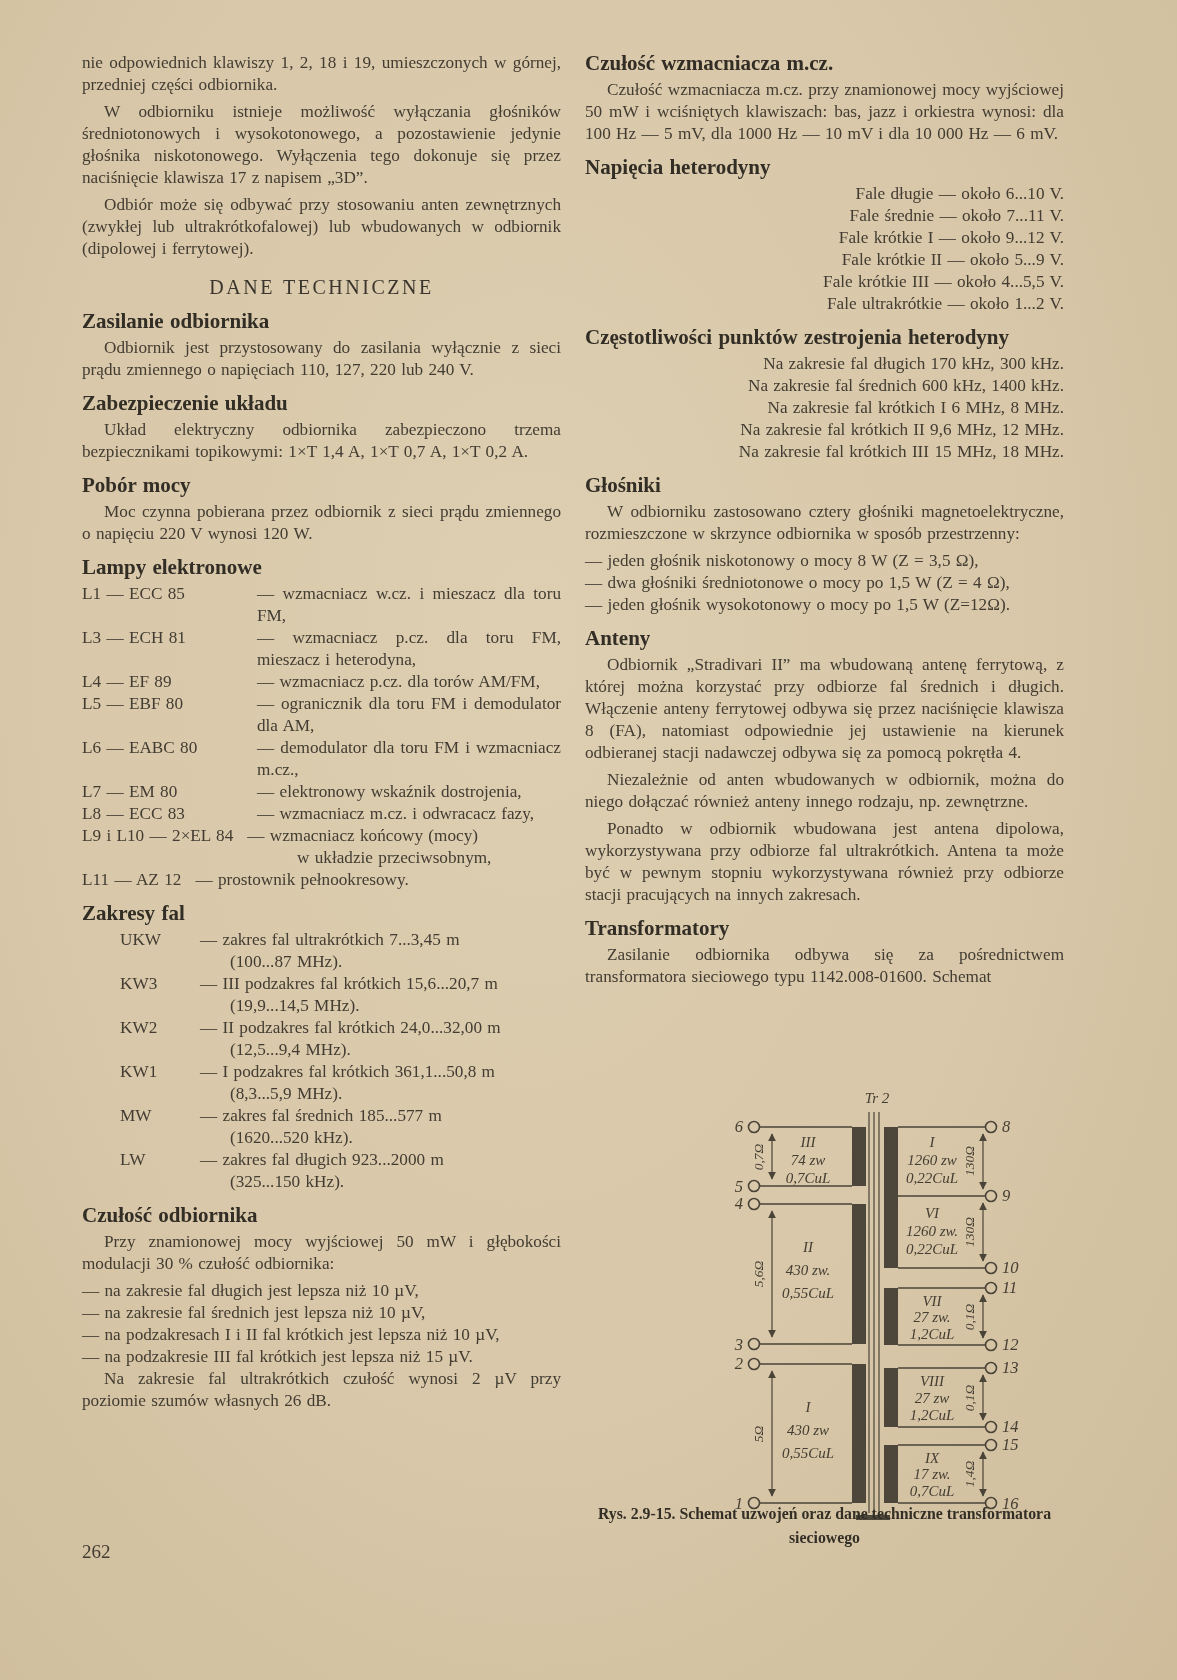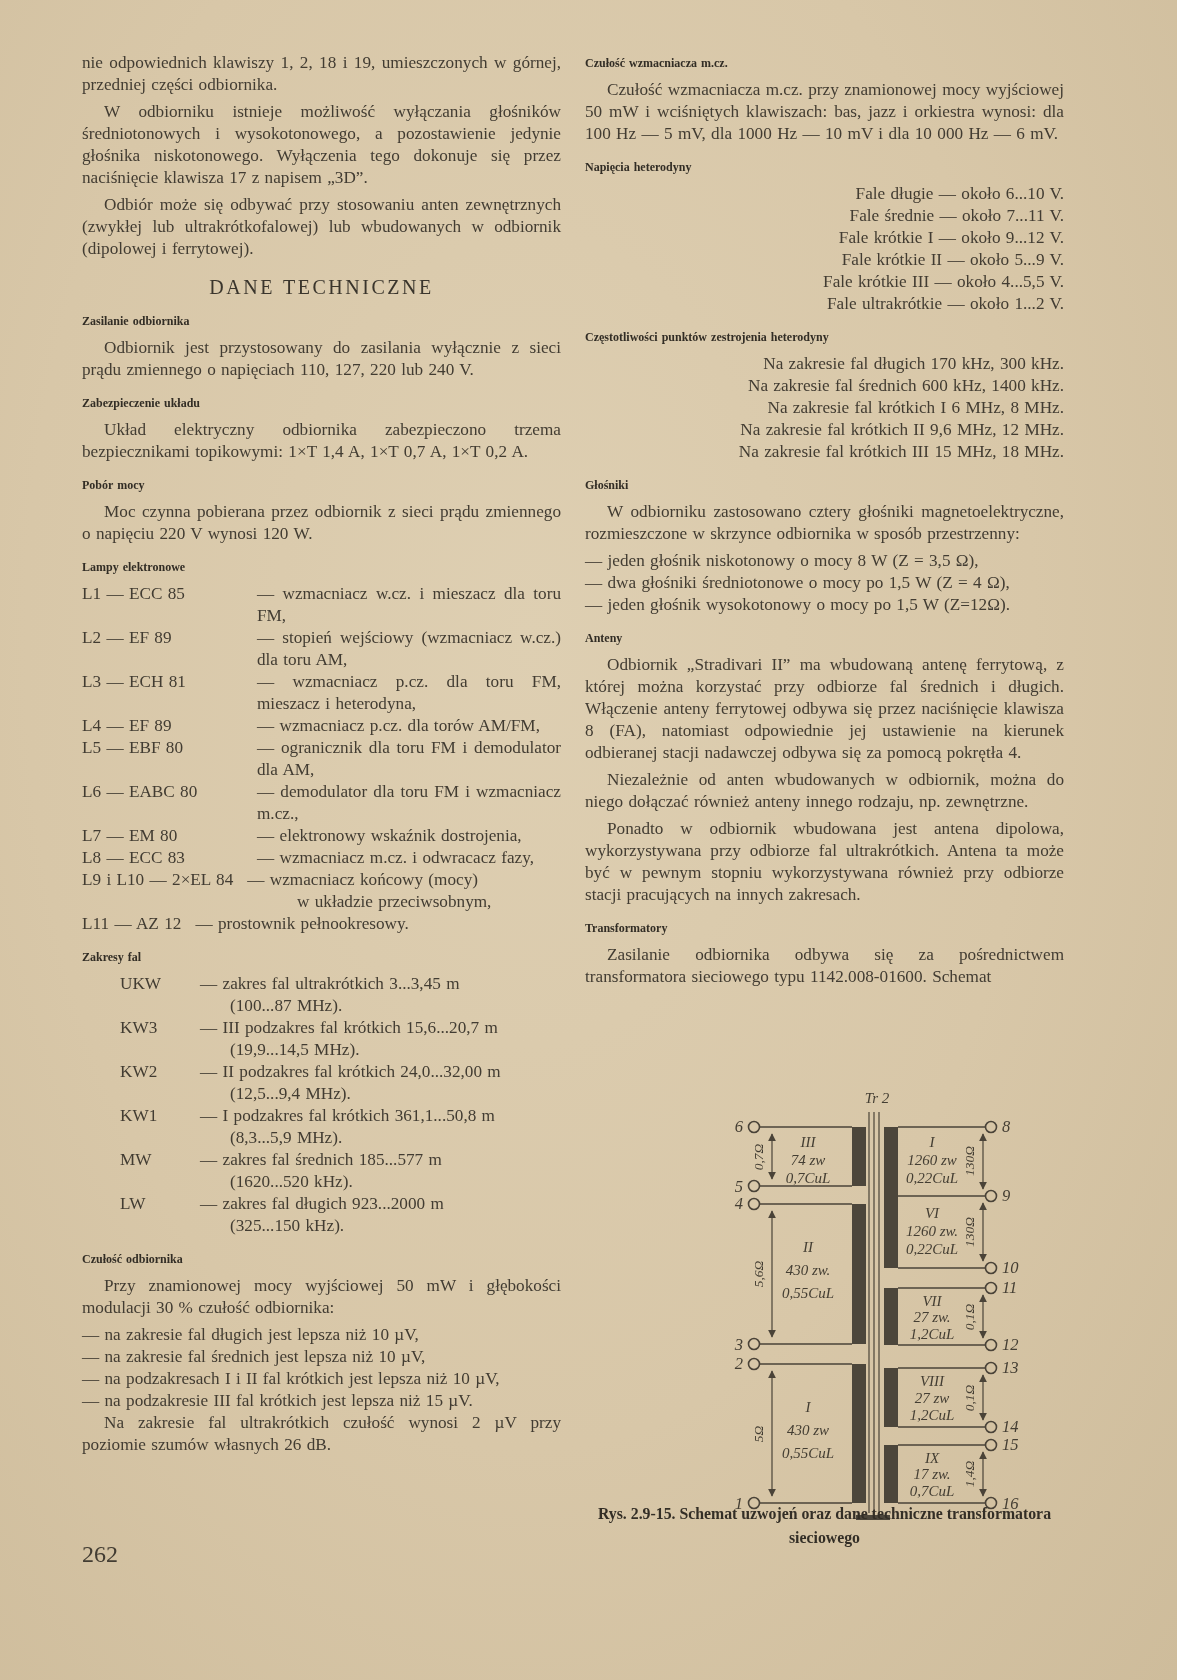--- a/index.html
+++ b/index.html
@@ -12,39 +12,39 @@
   .page{
     position:absolute;inset:0;
     background:radial-gradient(ellipse at 45% 38%, #decfb2 0%, #d8c7a8 55%, #cebc9b 100%);
   }
   .col{position:absolute;top:52px;width:479px;font-size:17.2px;line-height:22px;
        text-align:justify;word-spacing:0.06em;}
   .col-left{left:82px;}
   .col-right{left:585px;}
   p{margin:0 0 5px 0;text-indent:22px;}
   p.noindent{text-indent:0;}
-  h3{font-size:12px;font-weight:700;color:#322d25;margin:11px 0 5px 0;text-align:left;}
+  h3{font-size:21px;font-weight:700;color:#322d25;margin:11px 0 5px 0;text-align:left;}
   .col h3:first-child{margin-top:0;}
   h2.section{font-size:20px;font-weight:400;letter-spacing:2.5px;text-align:center;
              color:#3a352c;margin:16px 0 12px 0;}
   .lamp-list{}
   .lamp-row{display:flex;}
   .lamp-label{flex:0 0 175px;}
   .lamp-desc{flex:1;}
   .lamp-row.free{display:block;}
   .lamp-row.free .lamp-label{margin-right:14px;}
   .lamp-cont{padding-left:215px;}
   .band-list{margin-left:38px;}
   .band-row{display:flex;}
   .band-label{flex:0 0 80px;}
   .band-desc{flex:1;}
   .band-line2{padding-left:30px;}
   .plain-line{padding-left:18px;text-align:right;}
   .dash-line{text-align:left;}
-  .page-number{position:absolute;left:82px;top:1541px;font-size:24px;color:#423c32;}
+  .page-number{position:absolute;left:82px;top:1541px;font-size:19px;color:#423c32;}
   .diagram-svg{position:absolute;left:720px;top:1085px;width:330px;height:450px;}
   .diagram-caption{position:absolute;left:585px;top:1502px;width:479px;text-align:center;
     font-weight:700;font-size:15.8px;line-height:24px;color:#332e26;}
   .dg-text{font-style:italic;font-size:15px;fill:#443e33;font-family:"Liberation Serif","DejaVu Serif",serif;}
   .dg-num{font-style:italic;font-size:16.5px;fill:#443e33;font-family:"Liberation Serif","DejaVu Serif",serif;}
   .dg-res{font-style:italic;font-size:13.5px;fill:#443e33;font-family:"Liberation Serif","DejaVu Serif",serif;}
   .dg-line{stroke:#4a4338;stroke-width:1.6;fill:none;}
   .dg-thin{stroke:#4a4338;stroke-width:1.2;fill:none;}
   .dg-bar{fill:#4c463b;}
 </style>
@@ -69,24 +69,20 @@
     <h3>Pobór mocy</h3>
     <p>Moc czynna pobierana przez odbiornik z sieci prądu zmiennego o napięciu 220 V wynosi 120 W.</p>
 
     <h3>Lampy elektronowe</h3>
     <div class="lamp-list">
       <div class="lamp-row">
           <span class="lamp-label">L1 — ECC 85</span>
           <span class="lamp-desc">— wzmacniacz w.cz. i mieszacz dla toru FM,</span>
         </div>
       <div class="lamp-row">
-          <span class="lamp-label">L2 — EF 89</span>
-          <span class="lamp-desc">— stopień wejściowy (wzmacniacz w.cz.) dla toru AM,</span>
-        </div>
-      <div class="lamp-row">
           <span class="lamp-label">L3 — ECH 81</span>
           <span class="lamp-desc">— wzmacniacz p.cz. dla toru FM, mieszacz i heterodyna,</span>
         </div>
       <div class="lamp-row">
           <span class="lamp-label">L4 — EF 89</span>
           <span class="lamp-desc">— wzmacniacz p.cz. dla torów AM/FM,</span>
         </div>
       <div class="lamp-row">
           <span class="lamp-label">L5 — EBF 80</span>
           <span class="lamp-desc">— ogranicznik dla toru FM i demodulator dla AM,</span>
@@ -105,21 +101,21 @@
         </div>
       <div class="lamp-row free"><span class="lamp-label">L9 i L10 — 2×EL 84</span><span>— wzmacniacz końcowy (mocy)</span></div>
       <div class="lamp-cont">w układzie przeciwsobnym,</div>
       <div class="lamp-row free"><span class="lamp-label">L11 — AZ 12</span><span>— prostownik pełnookresowy.</span></div>
     </div>
 
     <h3>Zakresy fal</h3>
     <div class="band-list">
       <div class="band-row">
           <span class="band-label">UKW</span>
-          <span class="band-desc"><span class="band-line1">— zakres fal ultrakrótkich 3...3,45 m</span><div class="band-line2">(100...87 MHz).</div></span>
+          <span class="band-desc"><span class="band-line1">— zakres fal ultrakrótkich 7...3,45 m</span><div class="band-line2">(100...87 MHz).</div></span>
         </div>
       <div class="band-row">
           <span class="band-label">KW3</span>
           <span class="band-desc"><span class="band-line1">— III podzakres fal krótkich 15,6...20,7 m</span><div class="band-line2">(19,9...14,5 MHz).</div></span>
         </div>
       <div class="band-row">
           <span class="band-label">KW2</span>
           <span class="band-desc"><span class="band-line1">— II podzakres fal krótkich 24,0...32,00 m</span><div class="band-line2">(12,5...9,4 MHz).</div></span>
         </div>
       <div class="band-row">

